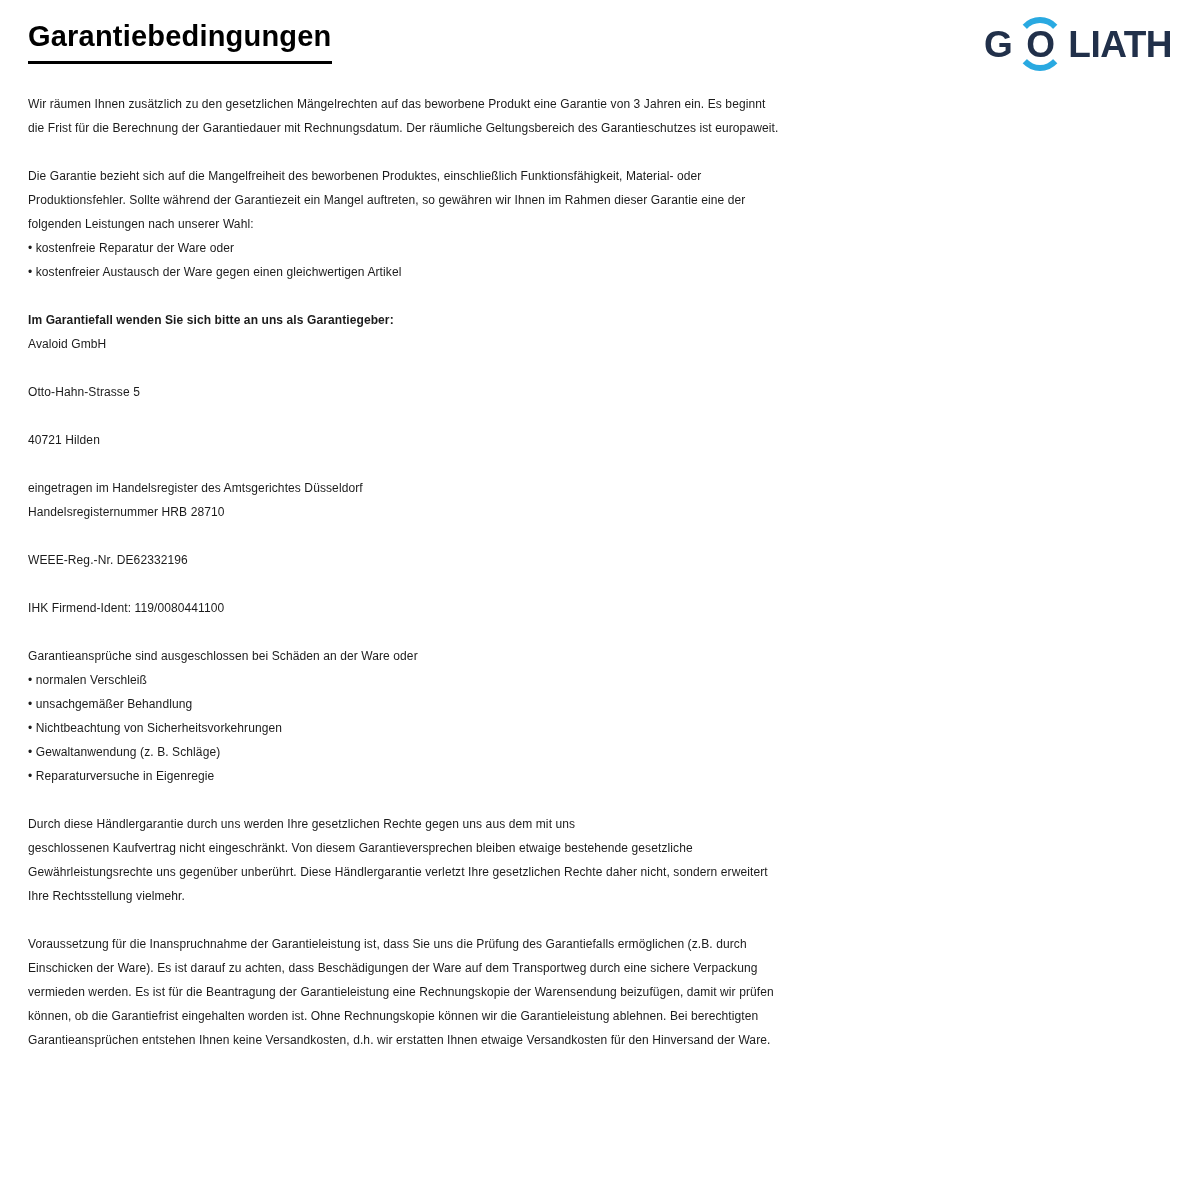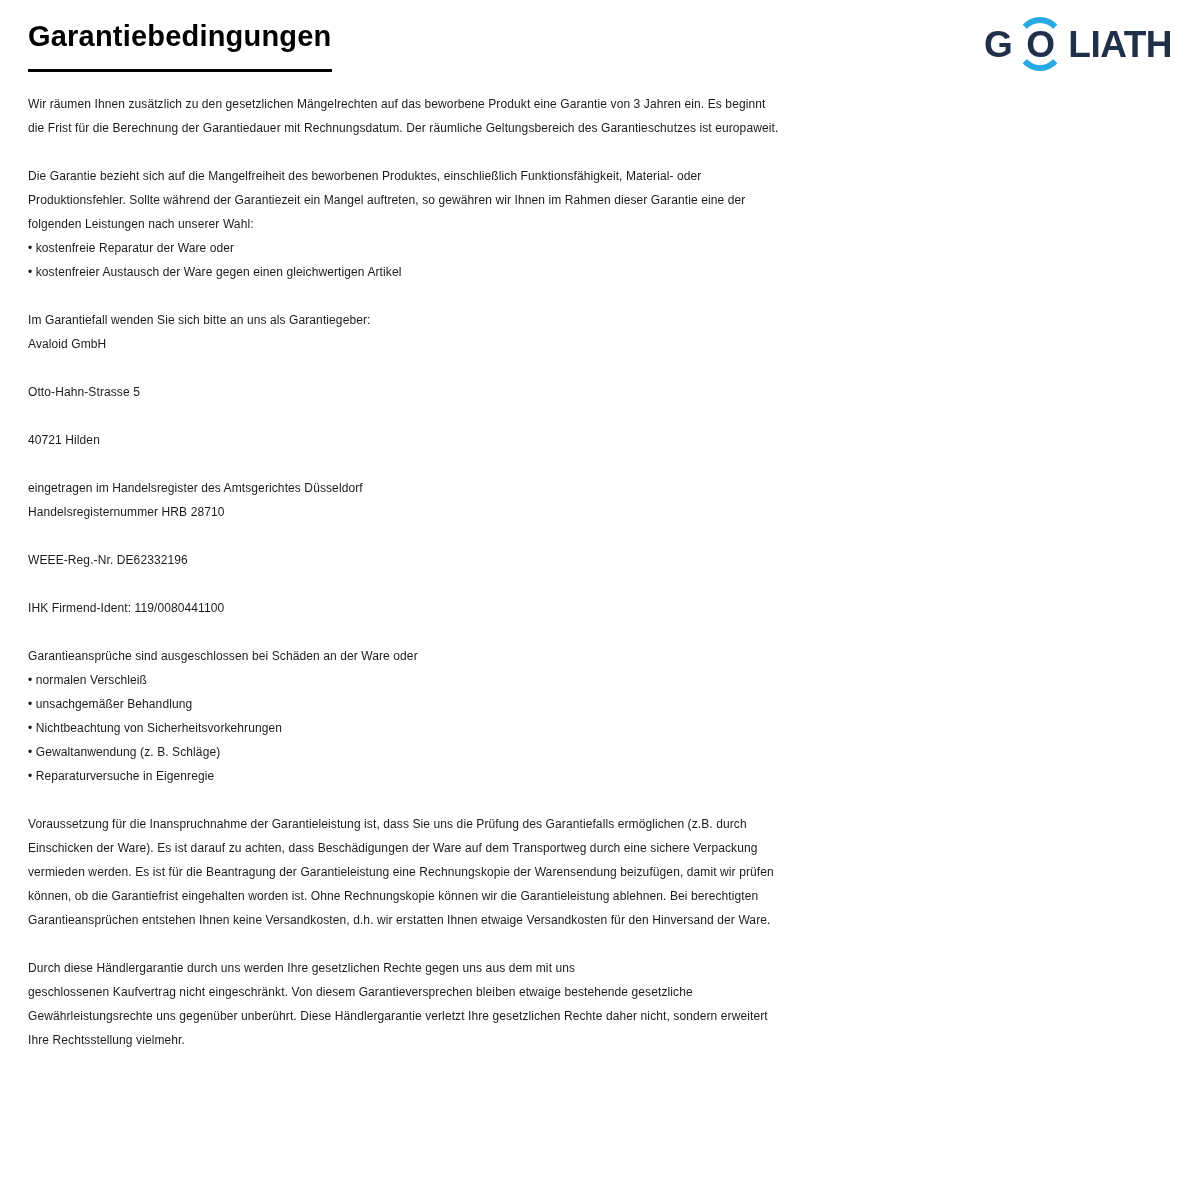--- a/index.html
+++ b/index.html
@@ -27,21 +27,21 @@
     align-items: flex-start;
     height: 58px;
   }
   .doc-title {
     display: inline-block;
     font-size: 29px;
     font-weight: 700;
     color: #000000;
     letter-spacing: 0.2px;
     border-bottom: 3px solid #000000;
-    padding-bottom: 16px;
+    padding-bottom: 8px;
     line-height: 1.15;
   }
   
   .logo {
     display: flex;
     align-items: center;
     margin-top: -4px;
     font-weight: 800;
     font-size: 37px;
     letter-spacing: -0.5px;
@@ -75,21 +75,21 @@
     font-size: 12px;
     line-height: 24px;
     letter-spacing: 0.1px;
     color: var(--text);
   }
   .content p {
     white-space: pre-line;
     margin: 0 0 24px 0;
   }
   .content p:last-child { margin-bottom: 0; }
-  .bold-line { font-weight: 400; }
+  .bold-line { font-weight: 700; }
 </style>
 </head>
 <body>
 
 <div class="page">
 
   <div class="doc-header">
     <h1 class="doc-title">Garantiebedingungen</h1>
 
     <div class="logo">
@@ -128,25 +128,25 @@
 
     <p>IHK Firmend-Ident: 119/0080441100</p>
 
     <p>Garantieansprüche sind ausgeschlossen bei Schäden an der Ware oder
 • normalen Verschleiß
 • unsachgemäßer Behandlung
 • Nichtbeachtung von Sicherheitsvorkehrungen
 • Gewaltanwendung (z. B. Schläge)
 • Reparaturversuche in Eigenregie</p>
 
+    <p>Durch diese Händlergarantie durch uns werden Ihre gesetzlichen Rechte gegen uns aus dem mit uns
+geschlossenen Kaufvertrag nicht eingeschränkt. Von diesem Garantieversprechen bleiben etwaige bestehende gesetzliche
+Gewährleistungsrechte uns gegenüber unberührt. Diese Händlergarantie verletzt Ihre gesetzlichen Rechte daher nicht, sondern erweitert
+Ihre Rechtsstellung vielmehr.</p>
+
     <p>Voraussetzung für die Inanspruchnahme der Garantieleistung ist, dass Sie uns die Prüfung des Garantiefalls ermöglichen (z.B. durch
 Einschicken der Ware). Es ist darauf zu achten, dass Beschädigungen der Ware auf dem Transportweg durch eine sichere Verpackung
 vermieden werden. Es ist für die Beantragung der Garantieleistung eine Rechnungskopie der Warensendung beizufügen, damit wir prüfen
 können, ob die Garantiefrist eingehalten worden ist. Ohne Rechnungskopie können wir die Garantieleistung ablehnen. Bei berechtigten
 Garantieansprüchen entstehen Ihnen keine Versandkosten, d.h. wir erstatten Ihnen etwaige Versandkosten für den Hinversand der Ware.</p>
 
-    <p>Durch diese Händlergarantie durch uns werden Ihre gesetzlichen Rechte gegen uns aus dem mit uns
-geschlossenen Kaufvertrag nicht eingeschränkt. Von diesem Garantieversprechen bleiben etwaige bestehende gesetzliche
-Gewährleistungsrechte uns gegenüber unberührt. Diese Händlergarantie verletzt Ihre gesetzlichen Rechte daher nicht, sondern erweitert
-Ihre Rechtsstellung vielmehr.</p>
-
   </div>
 </div>
 
 </body></html>

